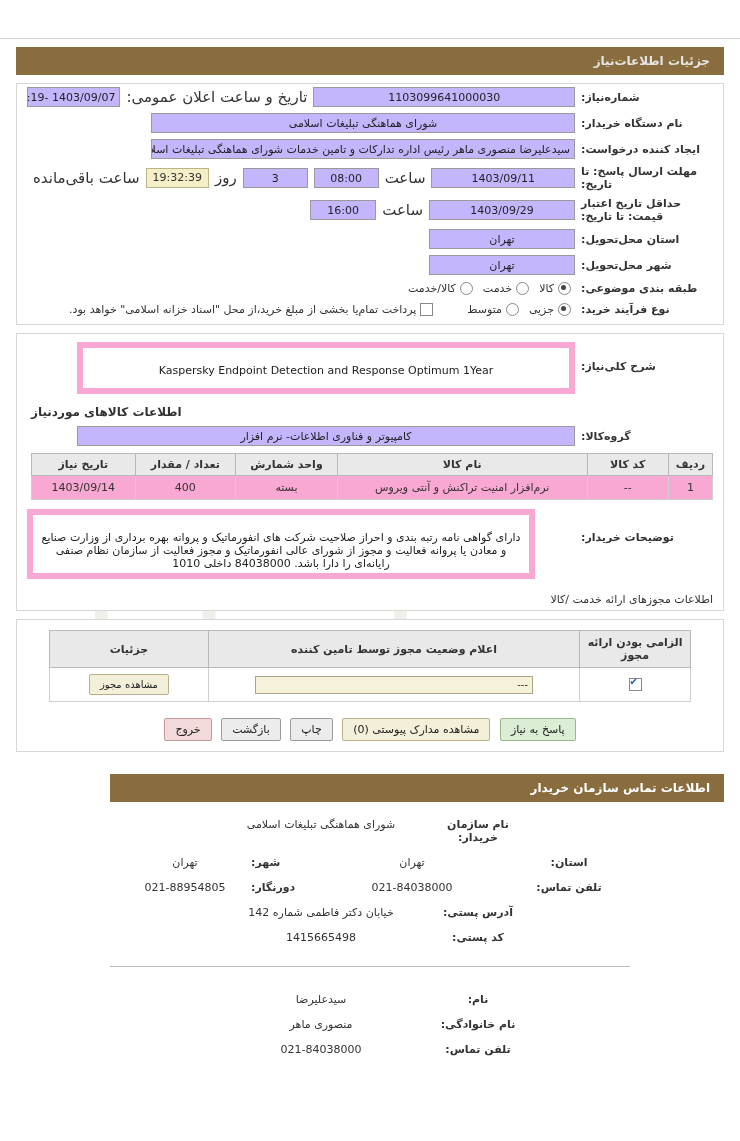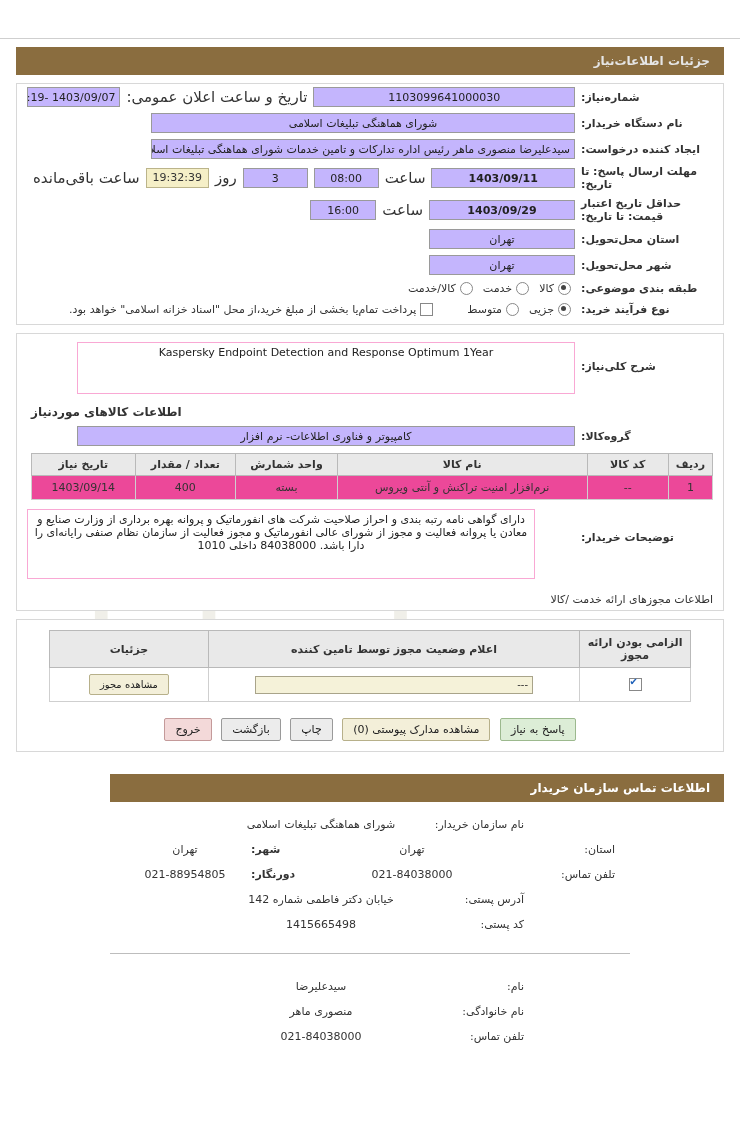--- a/index.html
+++ b/index.html
@@ -74,21 +74,21 @@
     font-size:11px;
     text-align:center;
     color:#222;
     padding:0 4px;
     box-sizing:border-box;
     overflow:hidden;
     white-space:nowrap;
   }
   .fld.big{width:146px;}
   .fld.wide{width:420px;}
-  .fld.med{width:146px;font-weight:bold;}
+  .fld.med{width:146px;}
   .fld.small{width:66px;}
   .fld.tiny{width:66px;}
   .fld.city{width:146px;}
   .inline-label{
     font-size:15px;
     padding:0 6px;
     color:#333;
     white-space:nowrap;
   }
   .link{
@@ -126,27 +126,27 @@
   .chk{
     width:11px;height:11px;border:1px solid #888;background:#fff;display:inline-block;
     vertical-align:middle;margin:0 4px;position:relative;
   }
   .chk.on:after{
     content:"\2714";position:absolute;left:0px;top:-3px;font-size:10px;color:#1c5fb8;
   }
   .opt{font-size:11px;color:#333;margin-left:6px;display:flex;align-items:center;}
   .note{font-size:11px;color:#333;}
   .ta{
-    border:1px solid #f9a8d4;
+    border:6px solid #f9a8d4;
     background:#fff;
     width:498px;
     height:52px;
     font-size:11px;
     color:#222;
-    padding:3px 5px;
+    padding:16px 5px;
     box-sizing:border-box;
     text-align:center;
     overflow:hidden;
   }
   .ta.desc{height:70px;width:632px;text-align:center;}
   .subheading{
     font-weight:bold;
     font-size:12px;
     text-align:left;
     padding:8px 10px 4px 14px;
@@ -164,21 +164,21 @@
     padding:4px 3px;
     font-weight:bold;
     color:#333;
     text-align:center;
   }
   table.grid td{
     border:1px solid #cfcfcf;
     padding:5px 3px;
     text-align:center;
     color:#333;
-    background:#ec4899;
+    background:#f9a8d4;
   }
   .permit-table{
     border-collapse:collapse;
     margin:10px auto 8px auto;
     width:642px;
     font-size:11px;
   }
   .permit-table th{
     background:#e9e9e9;
     border:1px solid #b9b9b9;
@@ -220,21 +220,21 @@
   .btn-gray{background:#ececec;}
   .btn-pink{background:#f3d9d9;border-color:#c49a9a;}
   .btn-permit{background:#f3efd9;border-color:#b7b08a;font-size:10px;padding:2px 10px;}
   .btn-bar{text-align:center;padding:8px 0 10px 0;}
   .info-line{
     display:flex;
     font-size:11px;
     padding:6px 0;
     align-items:flex-start;
   }
-  .info-lbl{width:92px;text-align:right;font-weight:normal;padding-left:6px;color:#333;flex:none;}
+  .info-lbl{width:92px;text-align:center;font-weight:bold;padding-left:6px;color:#333;flex:none;}
   .info-val{width:210px;text-align:center;color:#333;}
   .info-lbl2{width:56px;text-align:left;font-weight:bold;padding-left:6px;color:#333;flex:none;}
   .info-val2{width:120px;text-align:center;color:#333;}
   .contact-wrap{padding:10px 20px 0 20px;}
   .divider{border-top:1px solid #bdbdbd;margin:16px 110px 10px 110px;}
   .req-title{
     font-weight:bold;font-size:11px;text-align:right;padding:6px 0 4px 0;
     margin-right:116px;
   }
   .muted-line{font-size:11px;color:#333;padding:4px 10px;text-align:right;}

